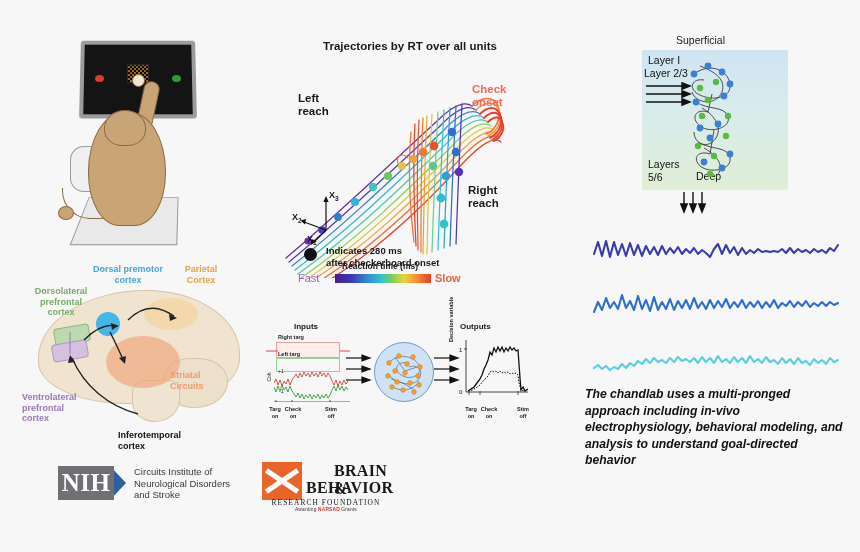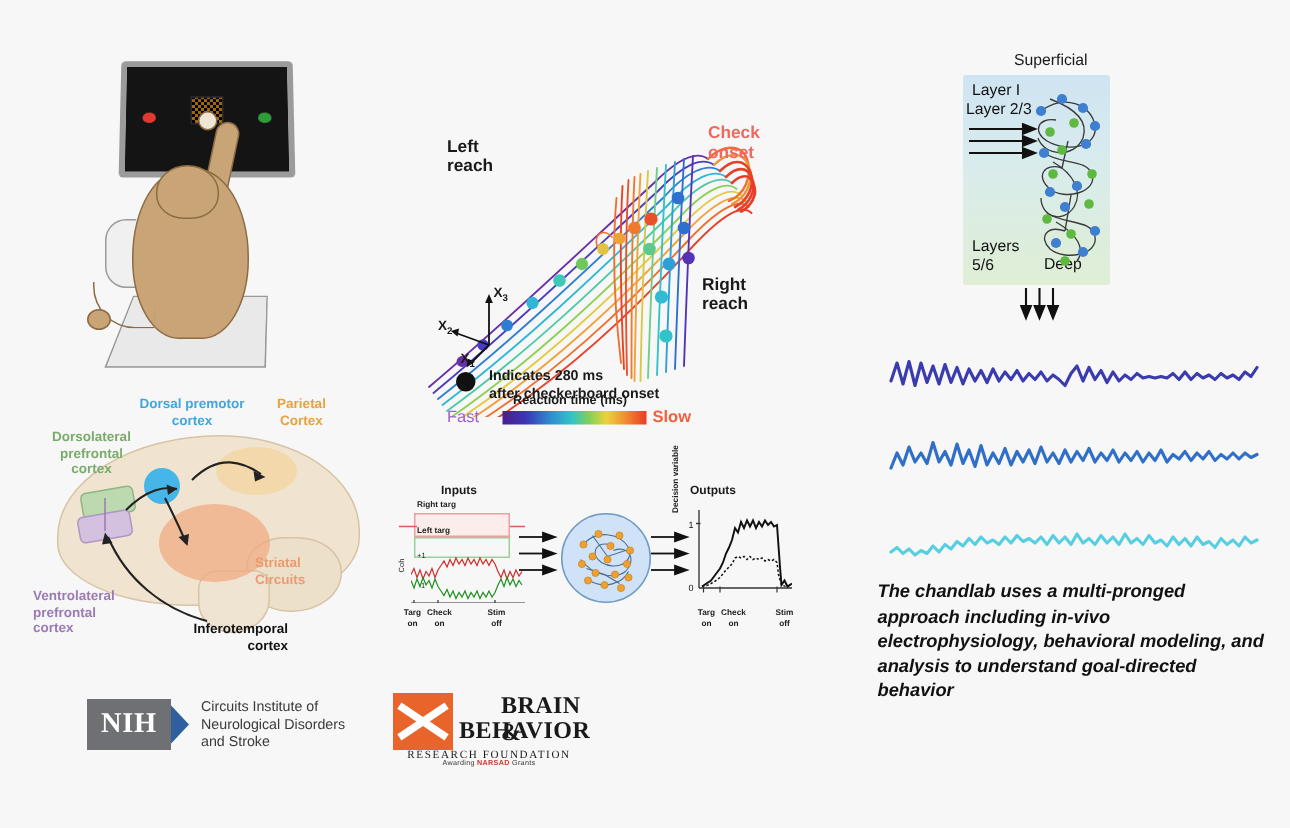--- a/index.html
+++ b/index.html
@@ -108,20 +108,21 @@
   .cbar-fast{position:absolute;left:0;top:0;font-size:11px;font-weight:400;color:#a05fd0;}
   .cbar-slow{position:absolute;left:137px;top:0;font-size:11px;font-weight:700;color:#f0603c;}
 
   
   #cortex-panel{left:556px;top:32px;width:290px;height:200px;}
   .pfc-text{position:absolute;left:4px;top:26px;width:74px;font-size:11px;line-height:13.5px;}
   .layer-box{
     position:absolute;left:86px;top:18px;width:98px;height:140px;
     background:linear-gradient(180deg,#cfe4f2 0%,#d9ecec 45%,#dfeed4 100%);
     border-radius:2px;
+    padding-left:48px;
   }
   .lay-lbl{position:absolute;font-size:10.5px;line-height:12.5px;font-weight:400;color:#111;}
   .sup-lbl{position:absolute;left:120px;top:2px;font-size:10.5px;font-weight:400;}
   .proj-text{position:absolute;left:92px;top:166px;width:120px;font-size:11px;line-height:13.5px;}
 
   
   #brain-panel{left:14px;top:262px;width:250px;height:188px;}
   .brain-shape{
     position:absolute;left:24px;top:28px;width:200px;height:112px;
     background:#f0e4d0;border:1px solid #d7c3a5;
@@ -158,21 +159,21 @@
     position:absolute;left:38px;top:80px;width:34px;height:16px;
     background:#d4c0df;border:1px solid #b096c4;border-radius:4px;
     transform:rotate(-10deg);
   }
   .b-lbl{position:absolute;font-size:9px;line-height:10.5px;font-weight:600;}
   .l-pmd{left:78px;top:2px;color:#3fa7dd;text-align:center;width:72px;}
   .l-par{left:160px;top:2px;color:#e8a33b;text-align:center;width:54px;}
   .l-dlpfc{left:18px;top:24px;color:#79ab6a;width:58px;text-align:center;}
   .l-vlpfc{left:8px;top:130px;color:#9b7ab5;width:58px;}
   .l-stri{left:156px;top:108px;color:#ec9b6e;width:46px;}
-  .l-it{left:104px;top:152px;color:#111;width:74px;text-align:right;}
+  .l-it{left:104px;top:168px;color:#111;width:74px;text-align:left;}
 
   
   #rnn-panel{left:252px;top:322px;width:292px;height:108px;}
   .rnn-title{position:absolute;font-size:8px;font-weight:700;}
   .in-title{left:42px;top:0;}
   .out-title{left:208px;top:0;}
   .sig-lbl{position:absolute;font-size:5.5px;font-weight:600;color:#222;}
   .rt-box{
     position:absolute;left:24px;top:20px;width:62px;height:14px;
     border:1.1px solid #e8a0a0;background:#fdecec;
@@ -202,21 +203,21 @@
     font-style:italic;font-weight:600;
     font-size:12.2px;line-height:16.5px;color:#111;
   }
 
   
   #nih-logo{left:58px;top:462px;width:180px;height:46px;}
   .nih-mark{
     position:absolute;left:0;top:4px;width:56px;height:34px;background:#6e7073;
     display:flex;align-items:center;justify-content:center;
   }
-  .nih-mark span{color:#fff;font-size:19px;font-weight:700;letter-spacing:.5px;font-family:"Liberation Serif",serif;}
+  .nih-mark span{color:#fff;font-size:25px;font-weight:700;letter-spacing:.5px;font-family:"Liberation Serif",serif;}
   .nih-chev{
     position:absolute;left:52px;top:4px;width:0;height:0;
     border-top:17px solid transparent;border-bottom:17px solid transparent;
     border-left:16px solid #2f5f9e;
   }
   .nih-text{position:absolute;left:76px;top:4px;font-size:9.5px;line-height:11.5px;color:#3a3a3a;width:110px;}
 
   #bbrf-logo{left:262px;top:458px;width:128px;height:54px;}
   .bbrf-mark{position:absolute;left:0;top:4px;width:40px;height:38px;background:#e8642a;}
   .bbrf-mark:before,.bbrf-mark:after{
@@ -255,20 +256,21 @@
   <div class="chair-seat"></div>
   <div class="monkey-arm"></div>
   <div class="monkey-hand"></div>
   <div class="monkey-body"></div>
   <div class="monkey-head"></div>
   <div class="monkey-tail"></div>
   <div class="monkey-tail-tip"></div>
 </div>
 
 <div class="abs nosel" id="traj-panel">
+  <div class="traj-title">Trajectories by RT over all units</div>
 
   <svg width="268" height="230" style="position:absolute;left:0;top:8px;">
     <defs>
       <linearGradient id="gpur" x1="0" y1="0" x2="1" y2="0">
         <stop offset="0" stop-color="#6a2fa8"></stop>
           <stop offset="1" stop-color="#5533b8"></stop>
       </linearGradient>
     </defs>
     <g fill="none" stroke-width="1.25" stroke-linecap="round">
 

